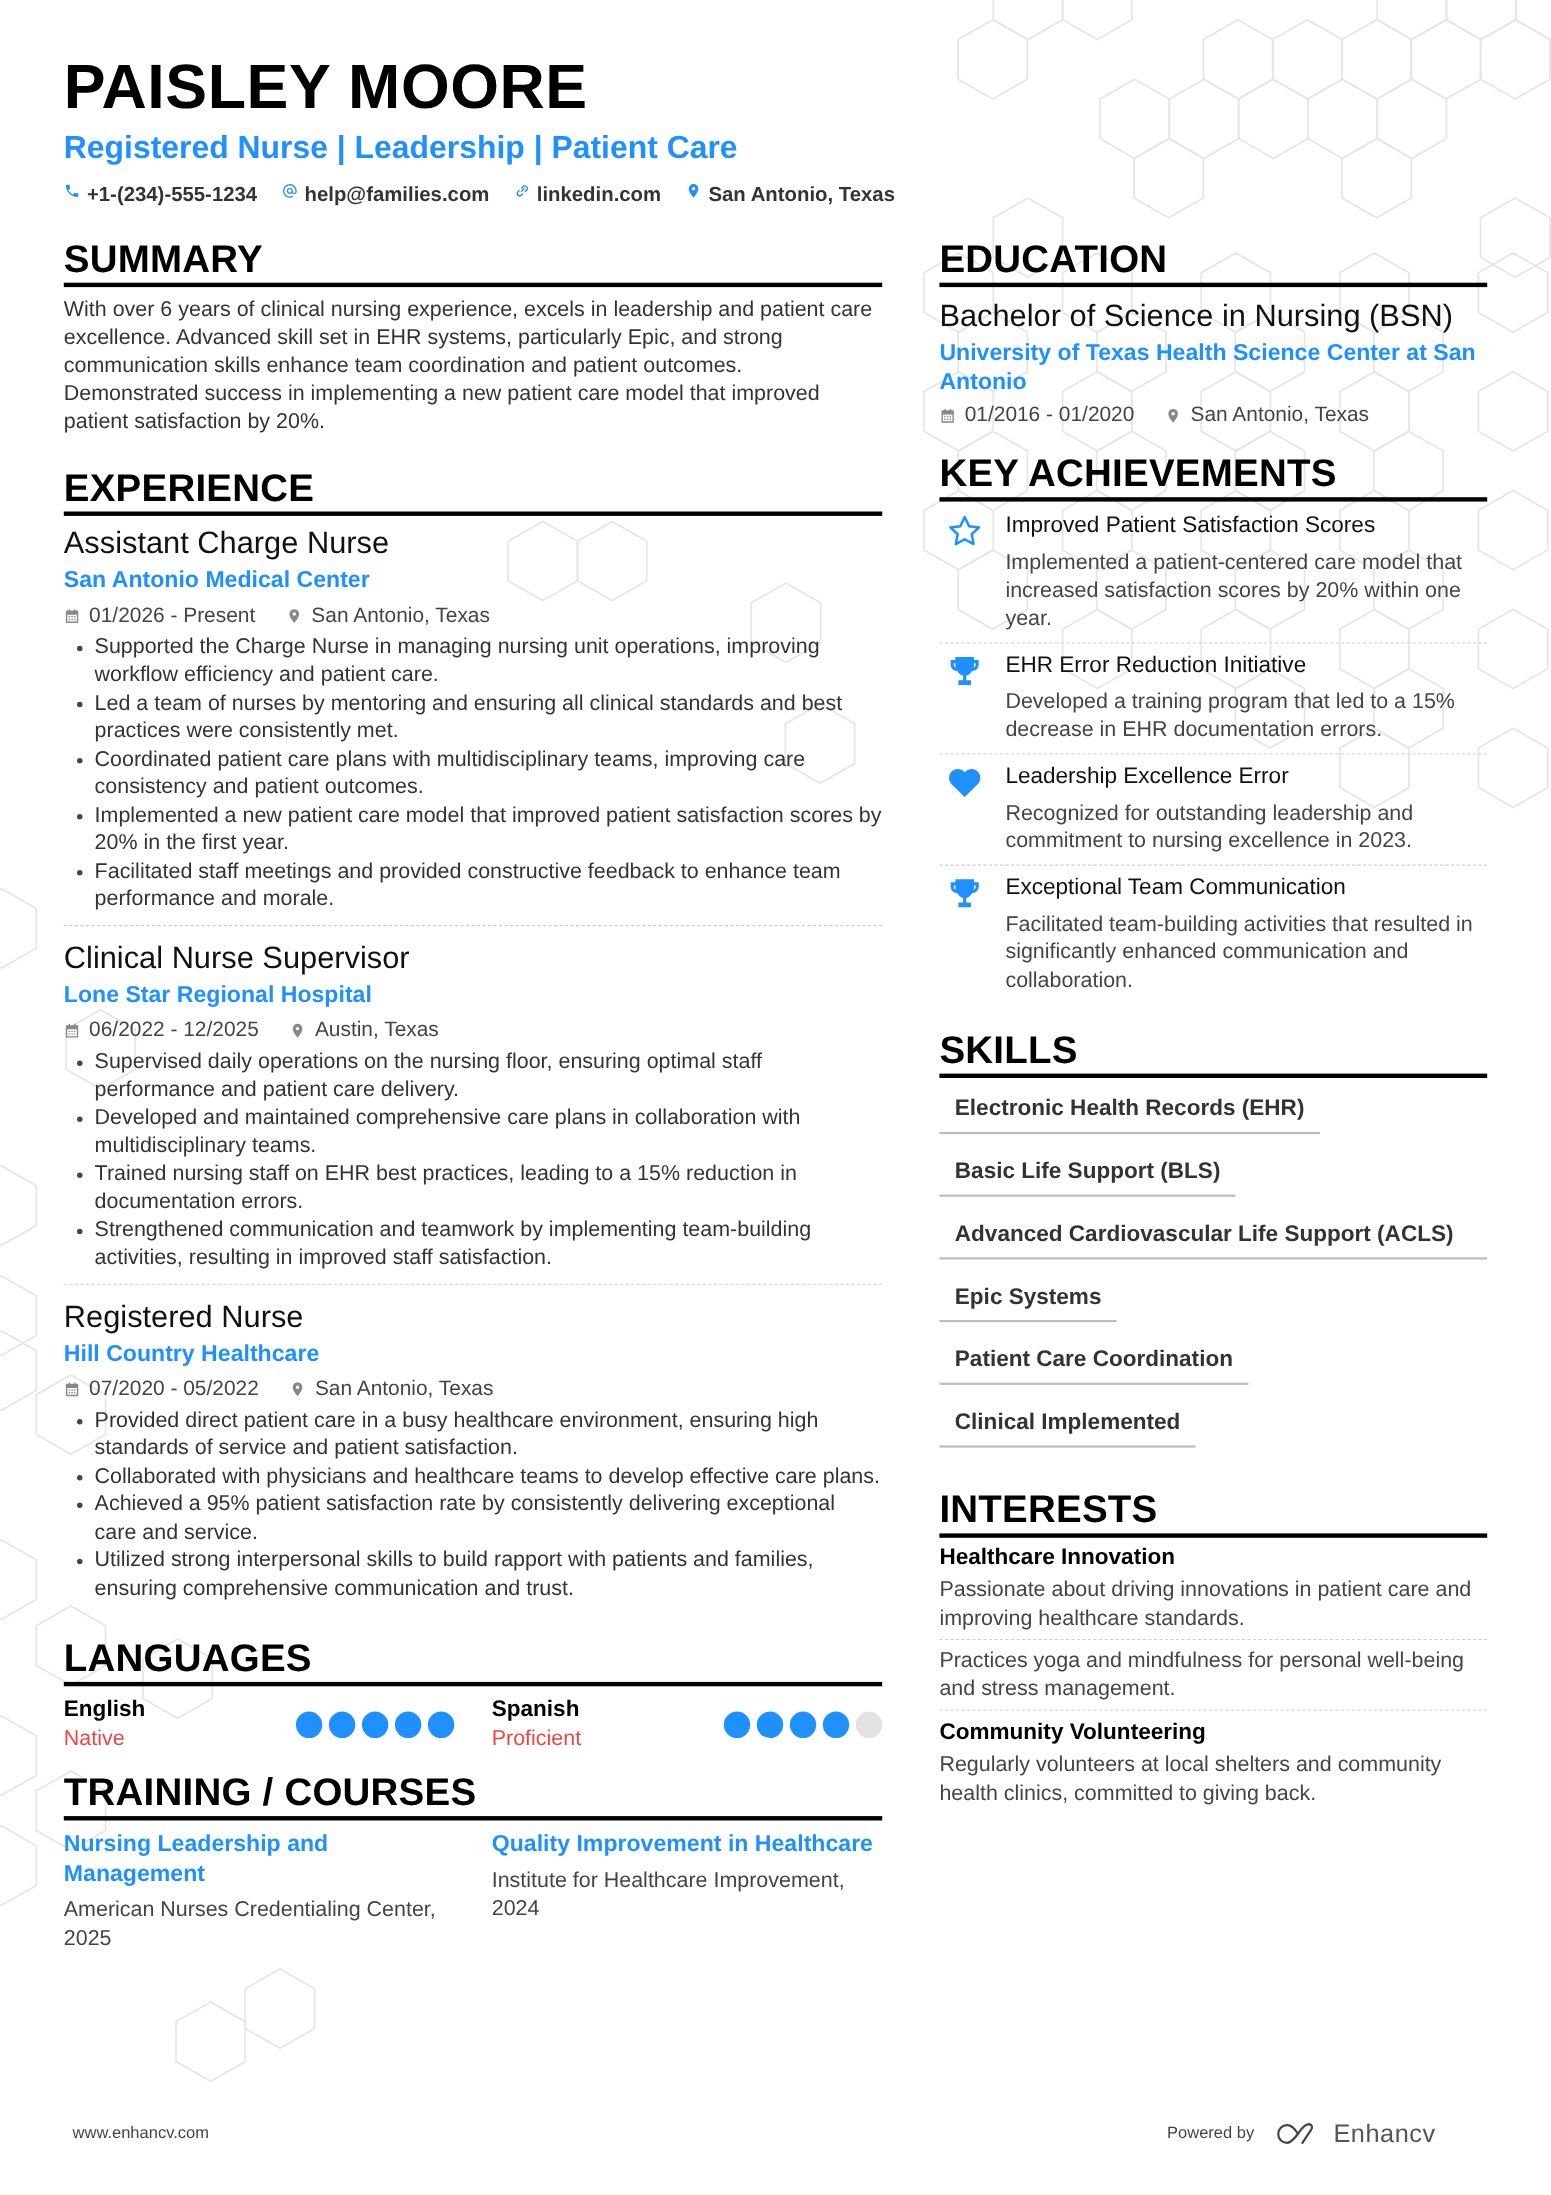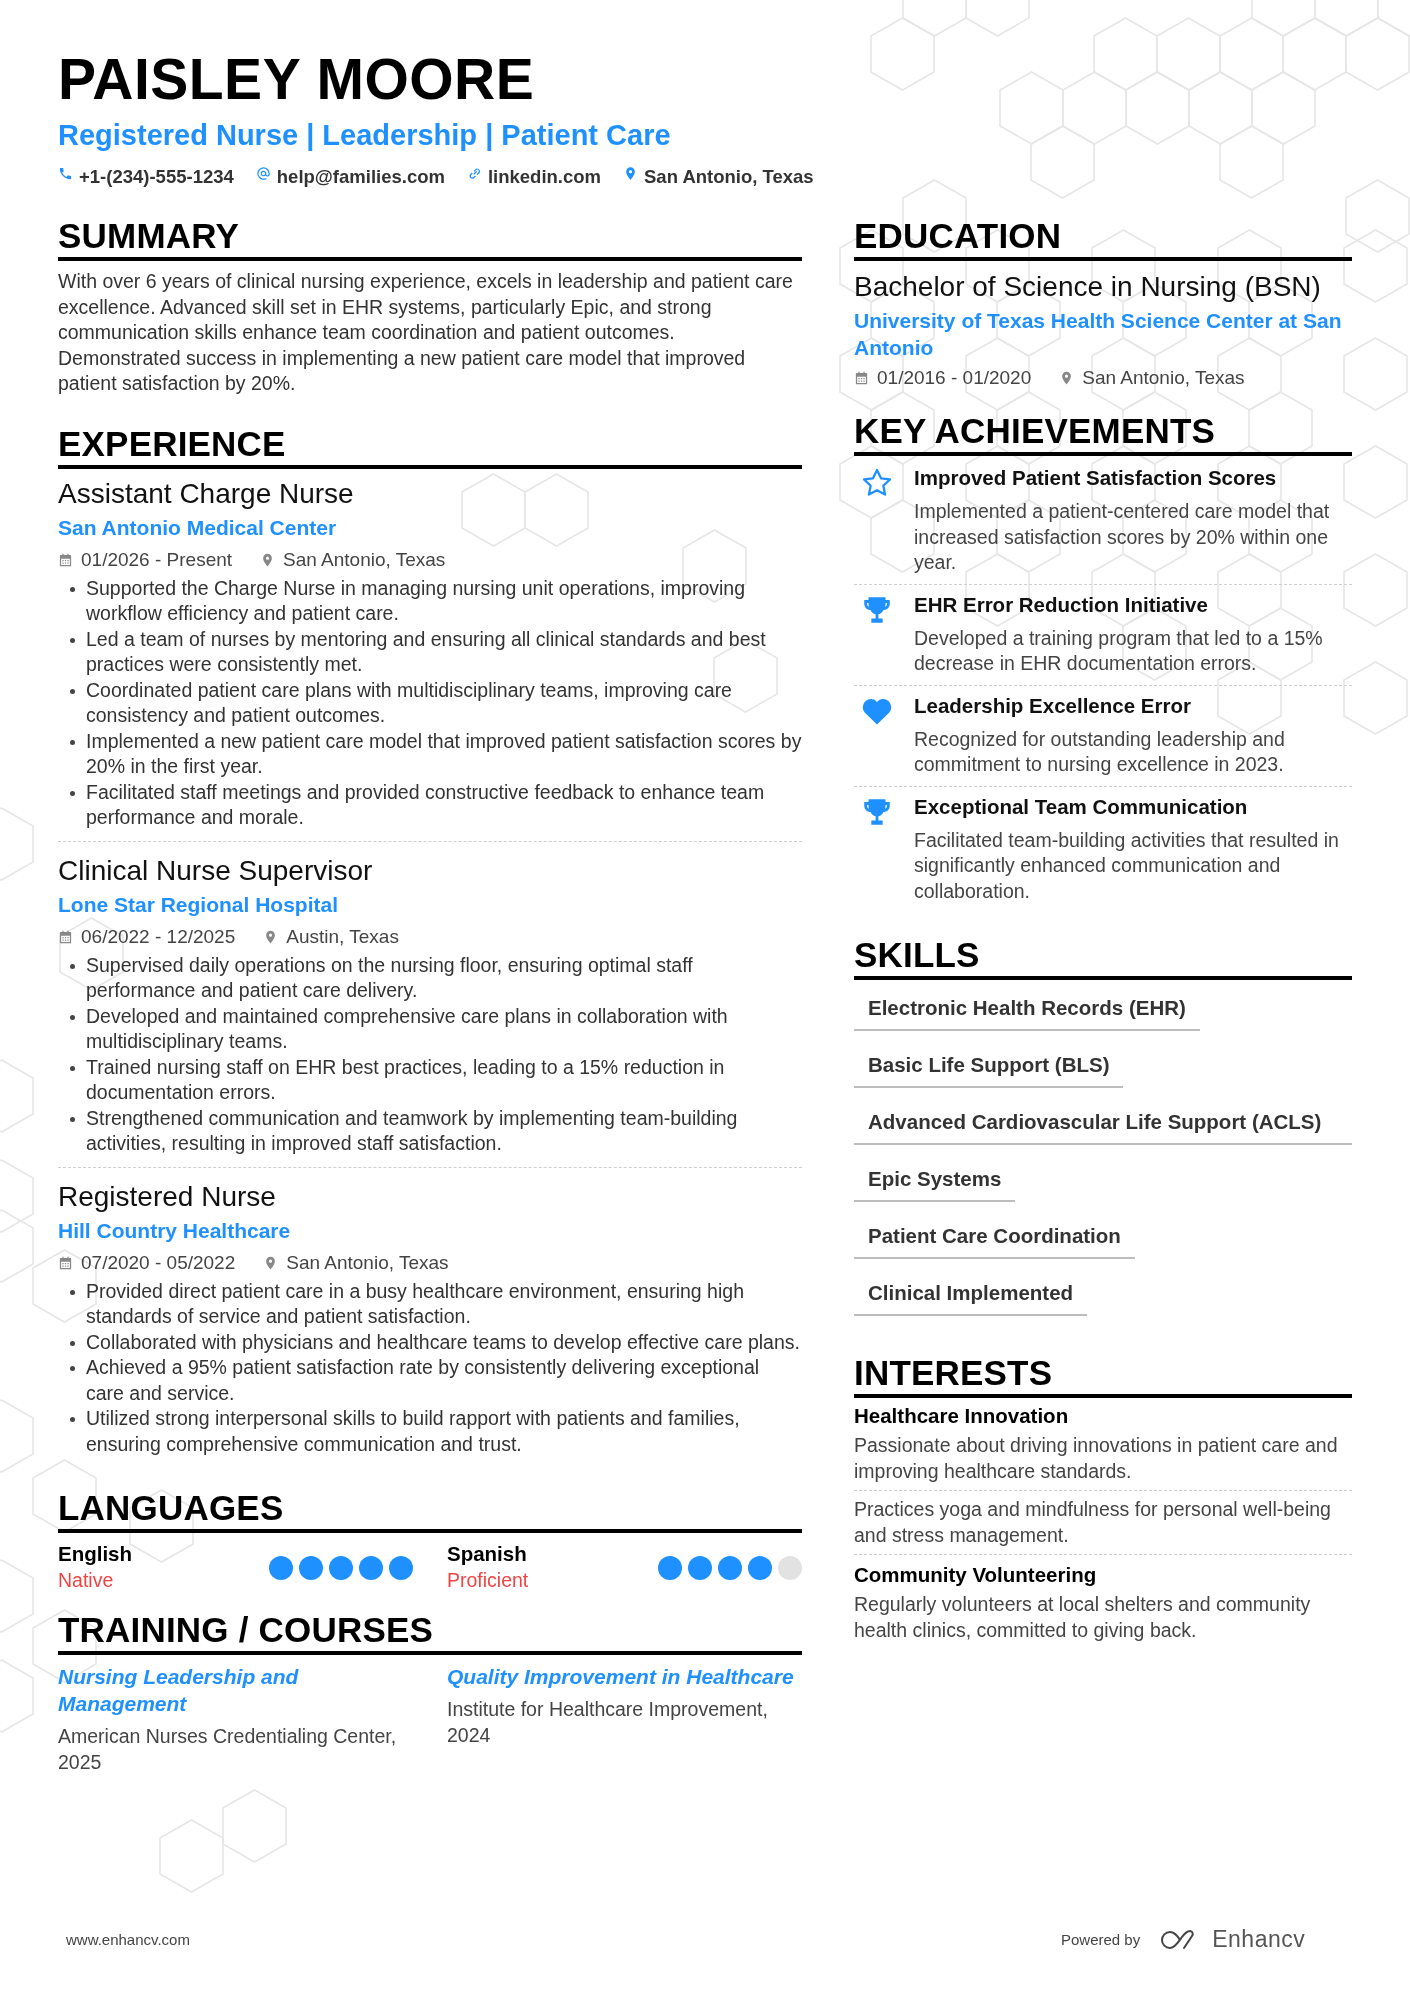--- a/index.html
+++ b/index.html
@@ -39,31 +39,31 @@
     .lang-grid { display: grid; grid-template-columns: 1fr 1fr; column-gap: 34px; margin-top: 2px; }
     .lang { display: flex; justify-content: space-between; align-items: flex-start; }
     .lang-name { font-size: 20.5px; font-weight: 700; color: #000; line-height: 26px; }
     .lang-level { font-size: 19.5px; color: #ef4444; line-height: 26px; }
     .dots { display: flex; gap: 6px; margin-top: 15px; }
     .dot { width: 24px; height: 24px; border-radius: 50%; background: #1e90ff; }
     .dot.off { background: #e2e2e2; }
 
     
     .train-grid { display: grid; grid-template-columns: 1fr 1fr; column-gap: 34px; margin-top: 2px; }
-    .train-title { font-size: 21px; font-weight: 700; color: #1e90ff; line-height: 27px; font-style: italic; }
+    .train-title { font-size: 21px; font-weight: 700; color: #1e90ff; line-height: 27px; }
     .train-org { font-size: 19.5px; color: #444; line-height: 26px; margin-top: 6px; }
 
     
     .edu-degree { font-size: 28px; color: #111; line-height: 35px; }
     .edu-school { font-size: 21px; font-weight: 700; color: #1e90ff; line-height: 27px; margin-top: 3px; }
 
     .ach { display: flex; gap: 14px; padding: 6px 0 8px 0; }
     .ach-icon { width: 46px; flex: 0 0 46px; display: flex; justify-content: center; padding-top: 2px; }
     .ach-icon svg { width: 34px; height: 34px; }
-    .ach-title { font-size: 20.5px; font-weight: 700; color: #111; line-height: 28px; }
+    .ach-title { font-size: 20.5px; font-weight: 400; color: #111; line-height: 28px; }
     .ach-desc { font-size: 19.5px; color: #444; line-height: 25.5px; margin-top: 7px; }
     .ach-sep { border-top: 1.5px dashed #cfcfcf; }
 
     .skill { display: inline-block; font-size: 20.5px; font-weight: 700; color: #333; line-height: 27px; padding: 12px 14px 8px 14px; border-bottom: 2px solid #bdbdbd; margin-bottom: 8px; }
     .skills-wrap { display: flex; flex-direction: column; align-items: flex-start; }
     .skill.full { width: 100%; }
 
     .int-title { font-size: 20.5px; font-weight: 700; color: #000; line-height: 28px; }
     .int-desc { font-size: 19.5px; color: #444; line-height: 25.5px; margin-top: 3px; }
     .int-sep { border-top: 1.5px dashed #cfcfcf; margin: 6px 0 6px 0; }

